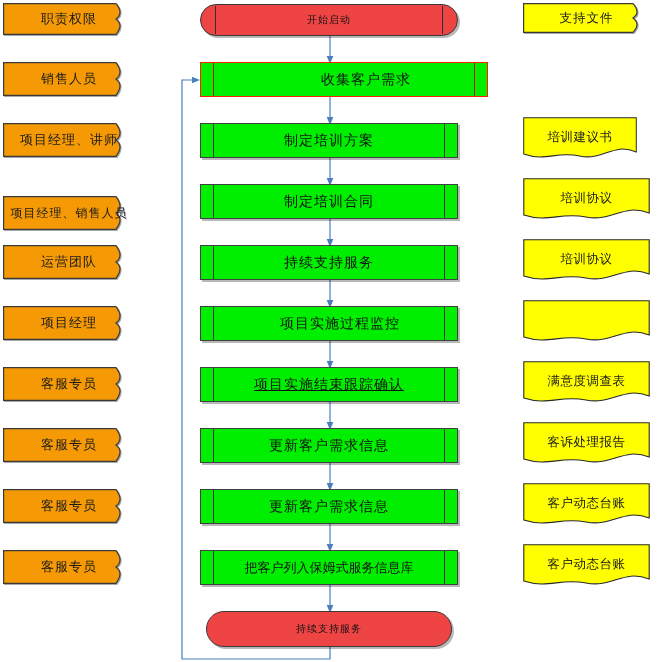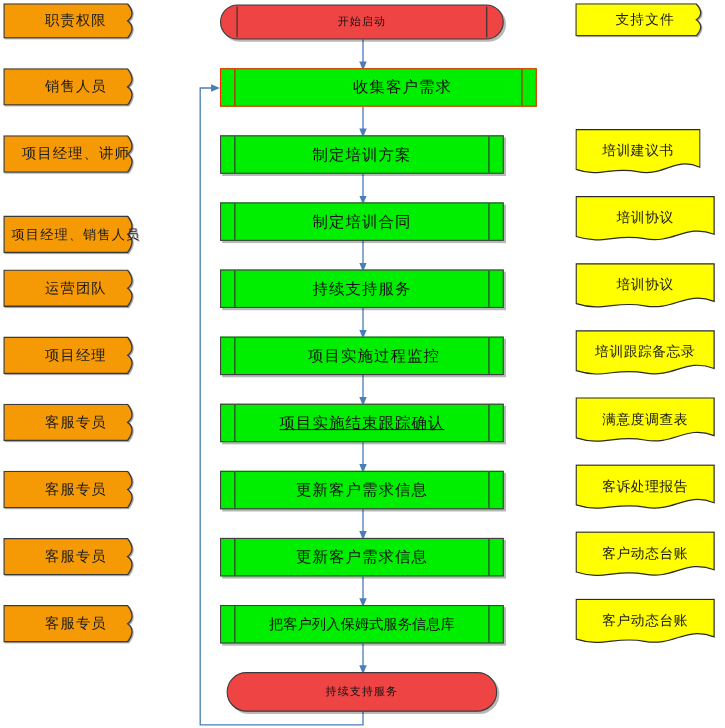--- a/index.html
+++ b/index.html
@@ -201,21 +201,20 @@
   </div>
   <div class="node proc" style="left:200px;top:306px;width:258px;height:35px;padding-left:22px;">
     <span class="bar-l"></span>
     <span class="bar-r"></span>
     <span class="lbl">项目实施过程监控</span>
   </div>
   <div class="node doc" style="left:523px;top:300px;width:127px;height:44px;">
     <svg viewBox="0 0 127 44" preserveAspectRatio="none">
       <path d="M0.8,0.8 L126.2,0.8 L126.2,35 C100,25 90,44 63,39 C36,34 26,45 0.8,37 Z" fill="#FFFF00" stroke="#2a2a2a" stroke-width="1.1"></path>
     </svg>
-    <span class="lbl">培训跟踪备忘录</span>
   </div>
 
   <div class="node banner" style="left:3px;top:367px;width:132px;height:34px;">
     <svg viewBox="0 0 132 34" preserveAspectRatio="none">
       <path d="M0.6,0.6 L113,0.6 Q121,11 113,17 Q121,23 113,33.4 L0.6,33.4 Z" fill="#F59A05" stroke="#3a3a3a" stroke-width="1.2"></path>
     </svg>
     <span class="lbl">客服专员</span>
   </div>
   <div class="node proc" style="left:200px;top:367px;width:258px;height:35px;text-decoration:underline;">
     <span class="bar-l"></span>

